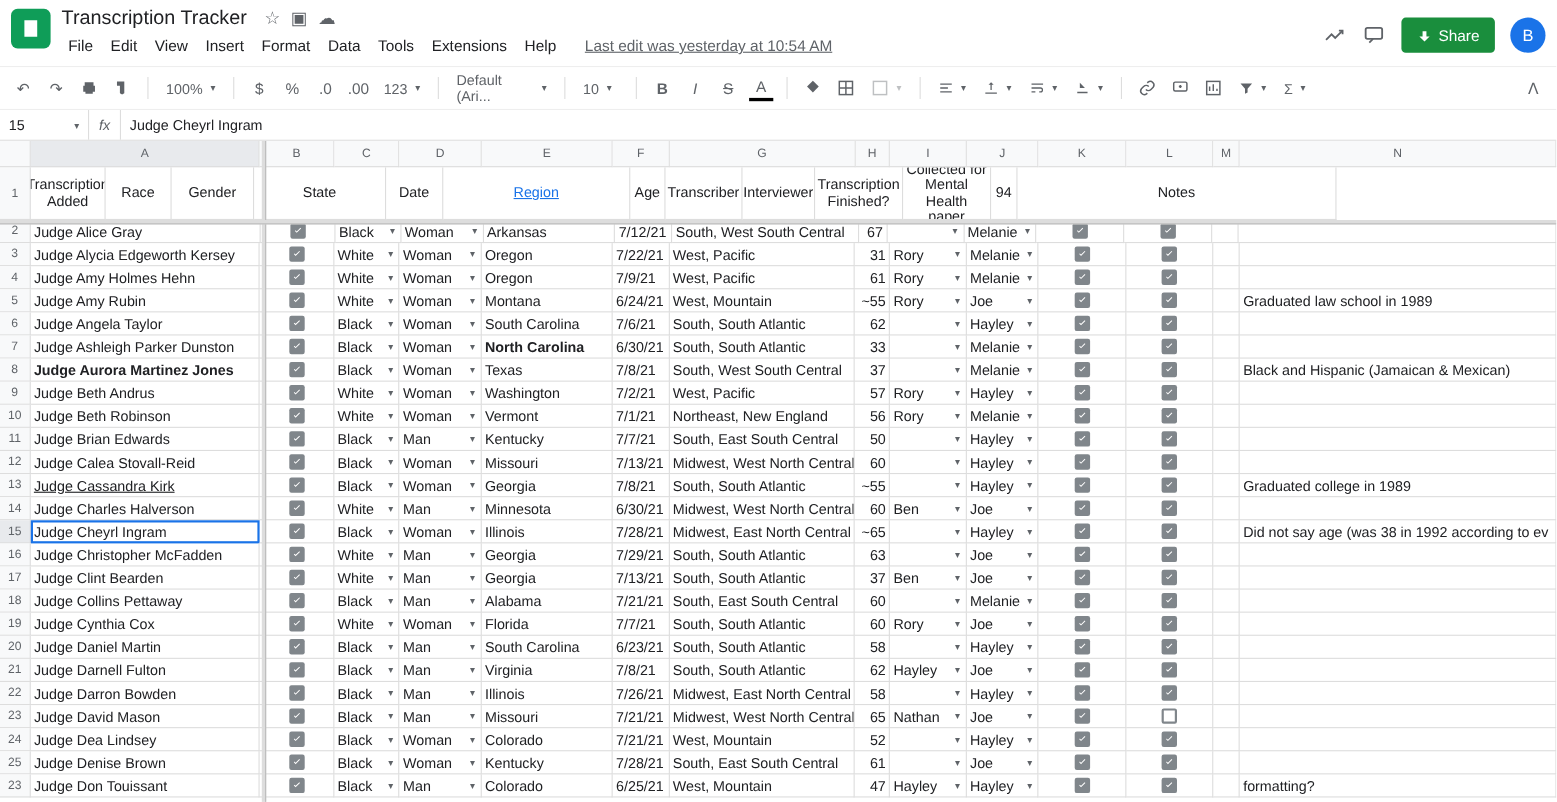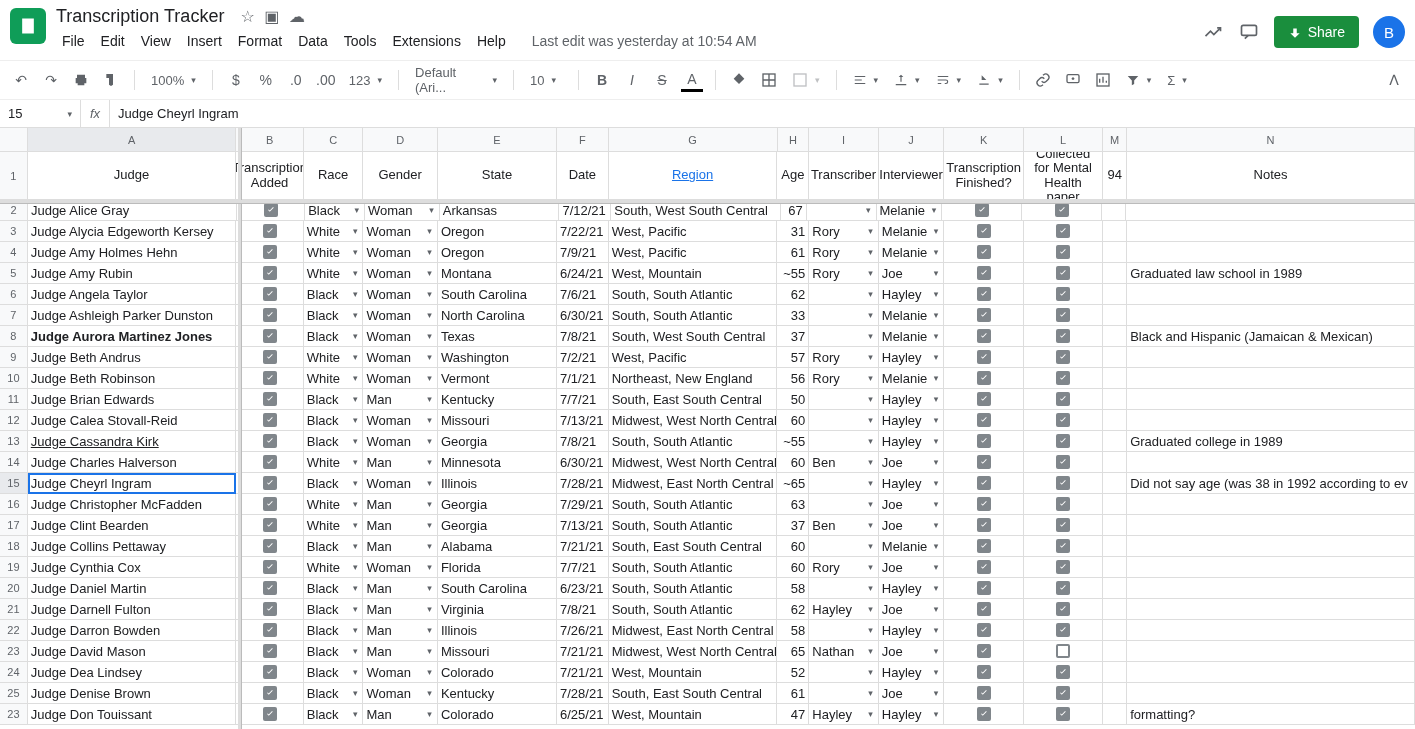--- a/index.html
+++ b/index.html
@@ -6,21 +6,21 @@
 body { font-family: Arial, sans-serif; font-size: 13px; color: #202124; overflow: hidden; width: 1415px; height: 729px; }
 .header { display: flex; align-items: flex-start; padding: 6px 10px; height: 60px; }
 .logo { width: 36px; height: 36px; background: #0f9d58; border-radius: 6px; margin: 2px 10px 0 0; display:flex; align-items:center; justify-content:center;}
 .logo svg { fill:white; }
 .title-area { flex: 1; }
 .doc-title-row { display:flex; align-items:center; gap:10px; }
 .doc-title { font-size: 18px; color:#202124; }
 .title-icons span { color:#5f6368; font-size:16px; margin-left:6px; }
 .menu-bar { display:flex; gap:4px; margin-top:2px; font-size:14px; color:#202124; align-items:center;}
 .menu-bar span { padding:4px 6px; cursor:pointer; }
-.last-edit { color:#5f6368; margin-left:10px; }
+.last-edit { color:#5f6368; text-decoration:underline; margin-left:10px; }
 .header-right { display:flex; align-items:center; gap:14px; padding-top:10px; }
 .share-btn { background:#1a8e3d; color:white; border:none; padding:8px 14px; border-radius:4px; font-size:14px; font-weight:500; display:flex; align-items:center; gap:6px; cursor:pointer; }
 .avatar { width:32px; height:32px; border-radius:50%; background:#1a73e8; color:white; display:flex; align-items:center; justify-content:center; font-size:15px; }
 .toolbar { display:flex; align-items:center; padding:4px 10px; border-top:1px solid #eee; border-bottom:1px solid #eee; gap:8px; height:40px; color:#5f6368; }
 .tb-sep { width:1px; height:20px; background:#ddd; margin:0 4px; }
 .tb-btn { min-width:22px; height:24px; display:flex; align-items:center; justify-content:center; font-size:14px; cursor:pointer; }
 .tb-sel { display:flex; align-items:center; gap:4px; padding:0 4px; font-size:13px;}
 .tb-sel::after { content:"▾"; font-size:9px; color:#5f6368; margin-left:3px;}
 .expand-up { margin-left:auto; }
 .name-box-row { display:flex; align-items:center; height:28px; border-bottom:1px solid #ddd; }
@@ -233,21 +233,20 @@
       <div class="ch" style="width: 70px;">I</div>
       <div class="ch" style="width: 66px;">J</div>
       <div class="ch" style="width: 80px;">K</div>
       <div class="ch" style="width: 80px;">L</div>
       <div class="ch" style="width: 24px;">M</div>
       <div class="ch" style="width: 290px;">N</div>
     </div>
   <div class="rows" id="rows">
       <div class="row hdr-row">
         <div class="rh" style="height: 48px;">1</div>
-        <div class="cell" style="width: 210px;">Judge</div>
         <div class="cell" style="width: 68px;">Transcription Added</div>
         <div class="cell" style="width: 60px;">Race</div>
         <div class="cell" style="width: 75px;">Gender</div>
         <div class="cell" style="width: 120px;">State</div>
         <div class="cell" style="width: 52px;">Date</div>
         <div class="cell" style="width: 170px;">
           <span class="link">Region</span>
         </div>
         <div class="cell" style="width: 32px;">Age</div>
         <div class="cell" style="width: 70px;">Transcriber</div>
@@ -481,21 +480,21 @@
               <path d="M9 16l-4-4 1.5-1.5L9 13l8-8L18.5 6.5z"></path>
             </svg>
           </div>
         </div>
         <div class="cell" style="width: 60px;">
           <div class="dd">Black</div>
         </div>
         <div class="cell" style="width: 75px;">
           <div class="dd">Woman</div>
         </div>
-        <div class="cell" style="width: 120px;">North Carolina</div>
+        <div class="cell" style="width: 120px; font-weight: bold;">North Carolina</div>
         <div class="cell" style="width: 52px;">6/30/21</div>
         <div class="cell" style="width: 170px;">South, South Atlantic</div>
         <div class="cell right" style="width: 32px;">33</div>
         <div class="cell" style="width: 70px;">
           <div class="dd"></div>
         </div>
         <div class="cell" style="width: 66px;">
           <div class="dd">Melanie</div>
         </div>
         <div class="cell" style="width: 80px; justify-content: center;">

